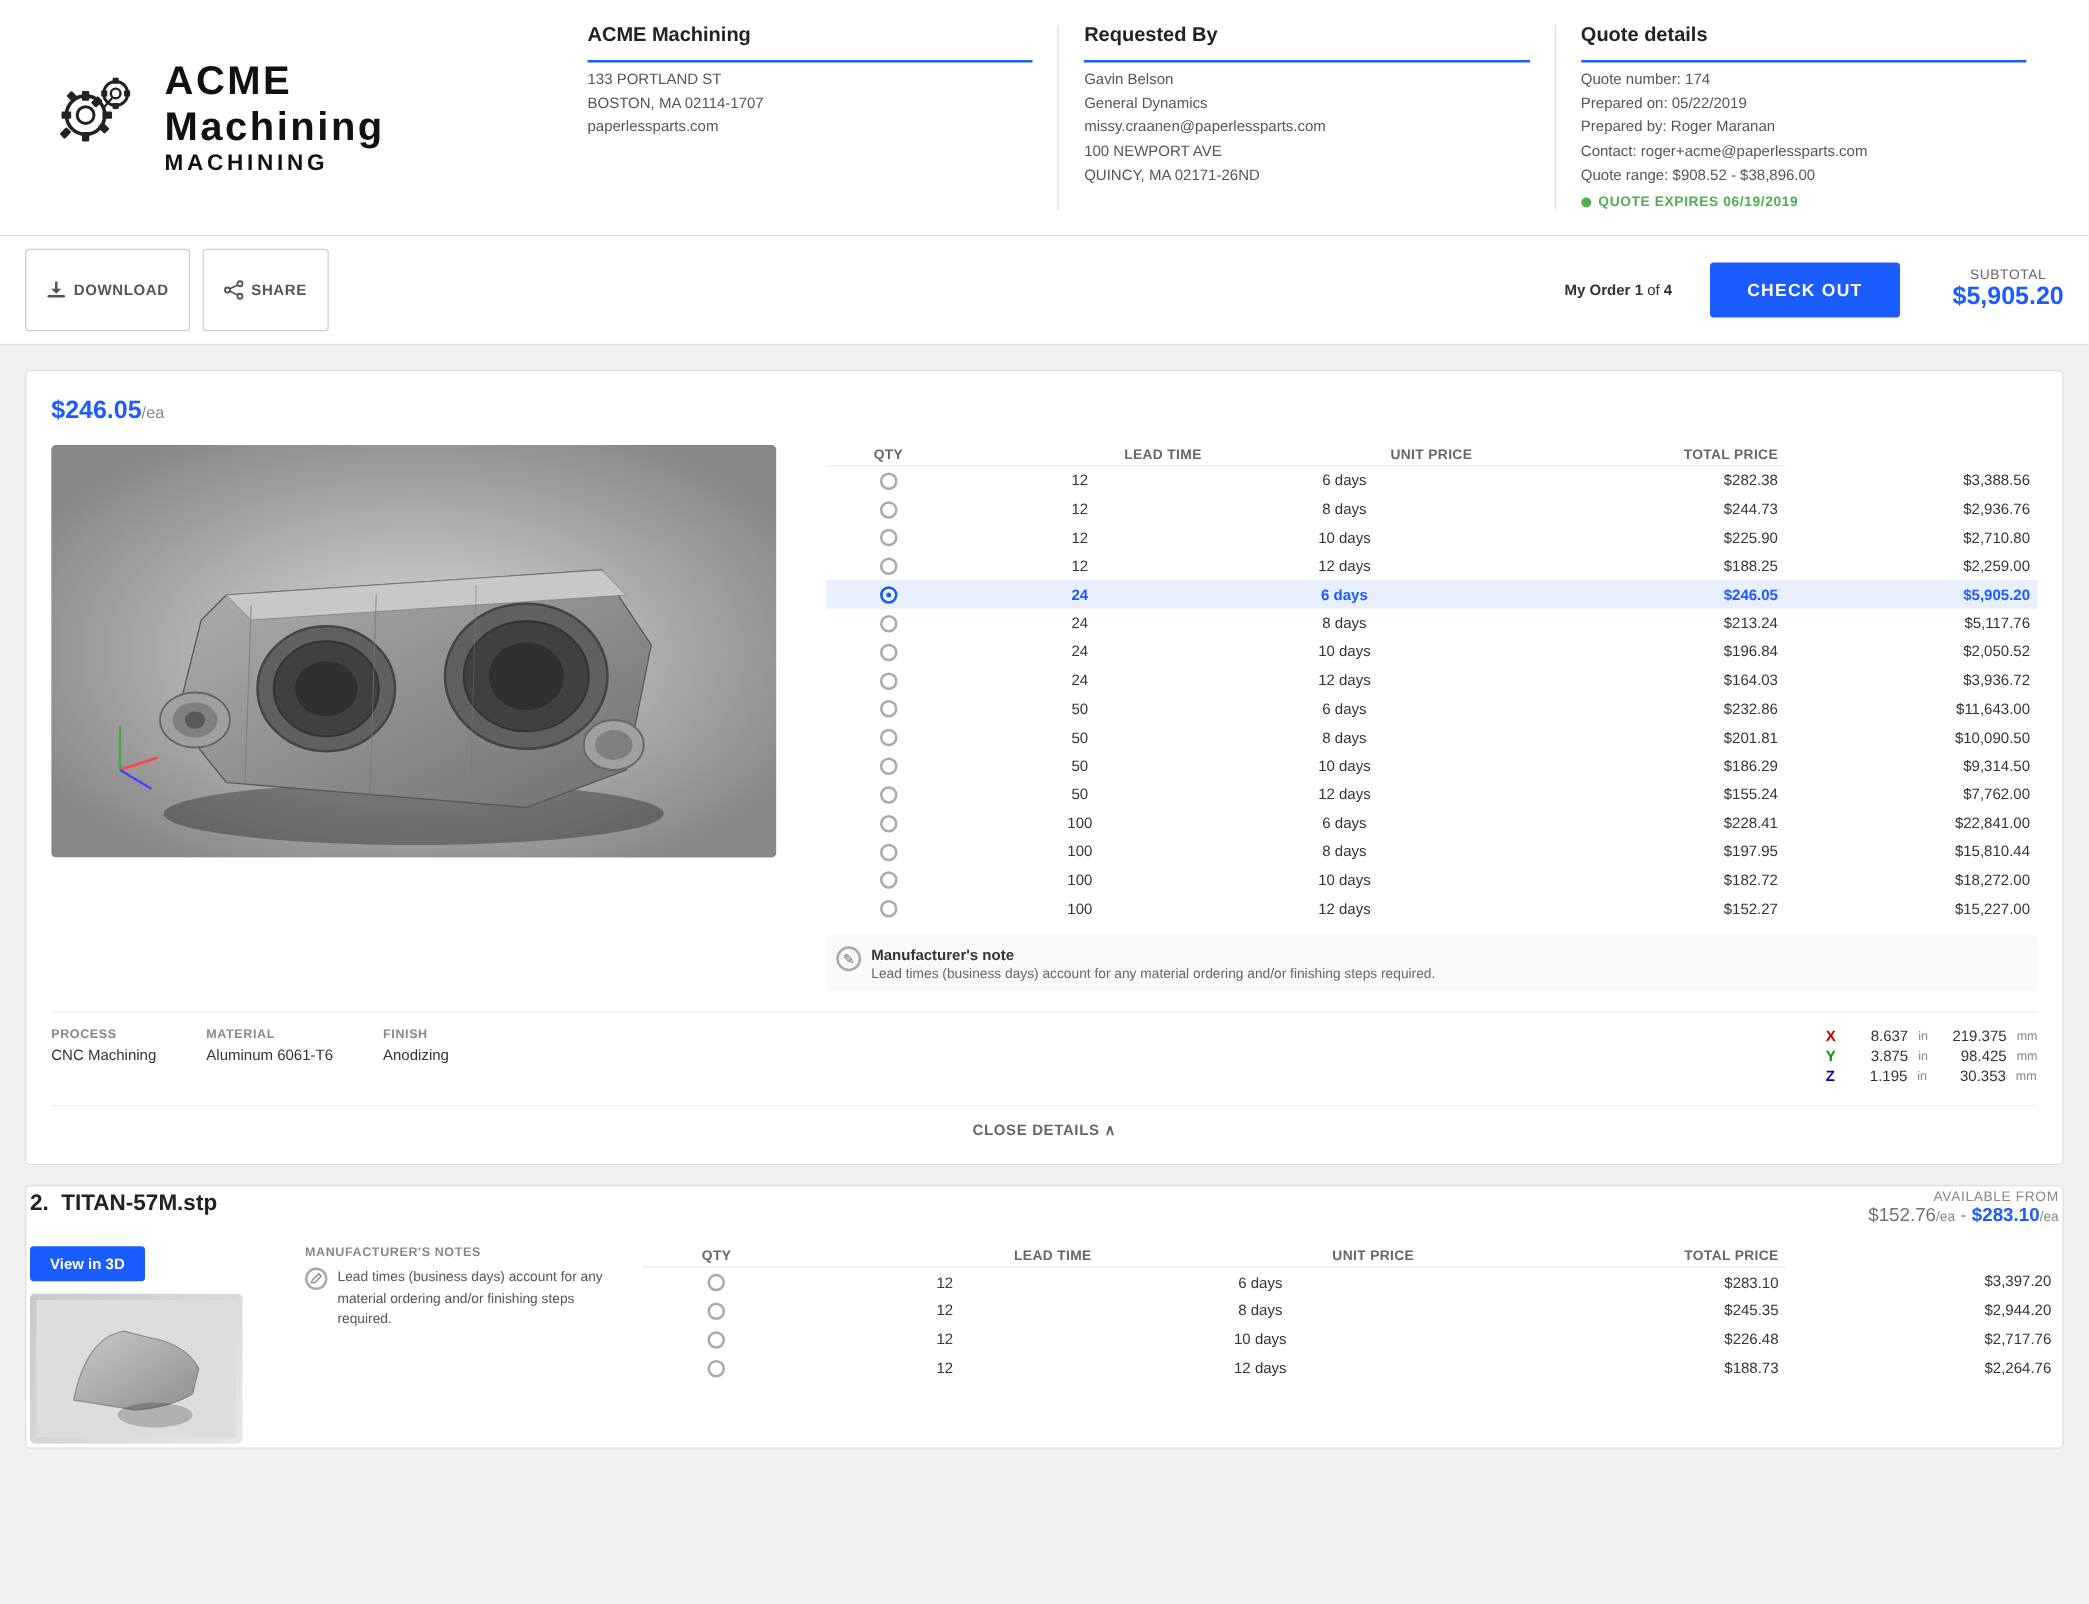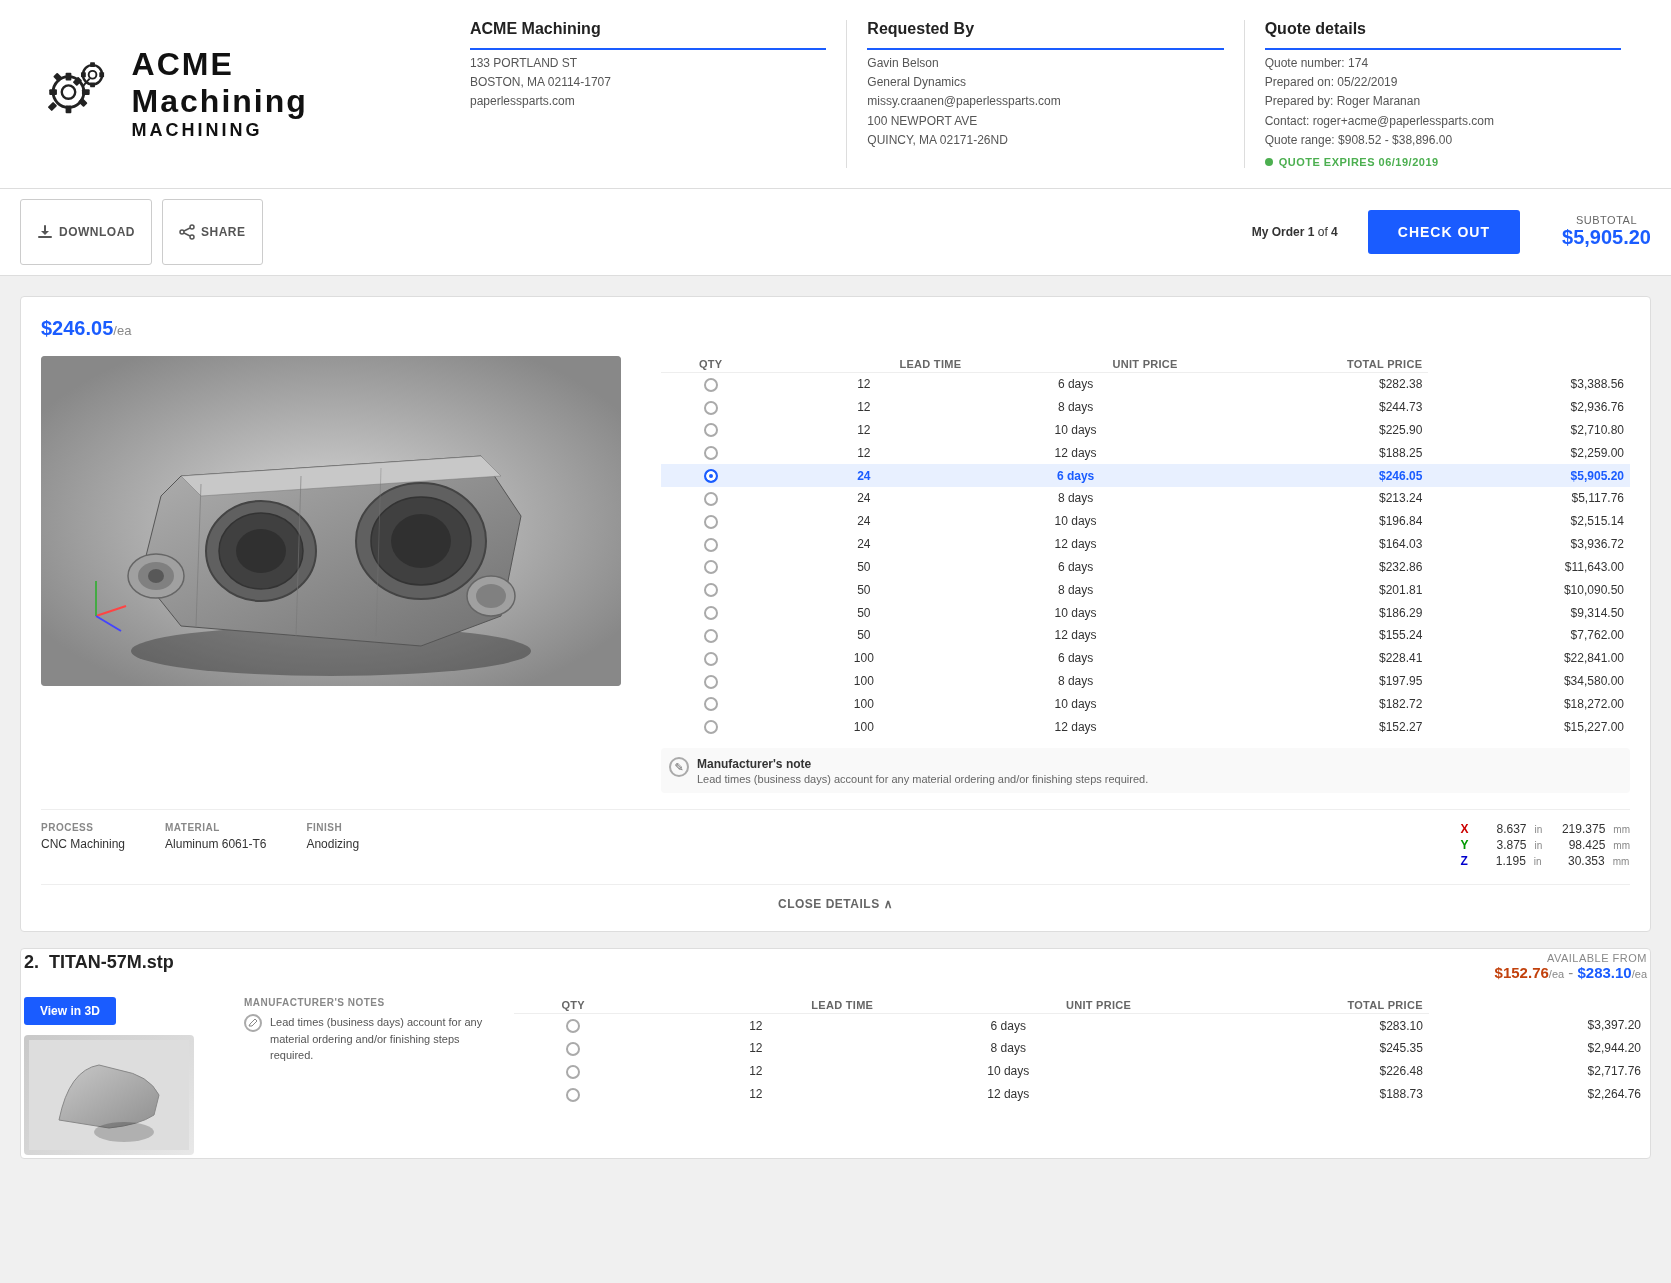--- a/index.html
+++ b/index.html
@@ -88,21 +88,21 @@
     .close-details { text-align: center; margin-top: 14px; border-top: 1px solid #eee; padding-top: 12px; }
     .close-details-btn { background: none; border: none; color: #666; font-size: 12px; font-weight: 600; letter-spacing: 0.5px; cursor: pointer; display: flex; align-items: center; justify-content: center; gap: 4px; width: 100%; }
 
     
     .part2-card { background: #fff; border: 1px solid #ddd; border-radius: 4px; padding: 3px; }
     .part2-header { display: flex; justify-content: space-between; align-items: flex-start; margin-bottom: 16px; }
     .part2-title { font-size: 18px; font-weight: 700; color: #222; }
     .available-from { text-align: right; }
     .available-from-label { font-size: 11px; color: #888; letter-spacing: 0.5px; }
     .price-range { font-size: 15px; }
-    .price-range .p1 { color: #c2410c; font-weight: 700; }
+    .price-range .p1 { color: #737373; font-weight: 400; }
     .price-range .sep { color: #888; }
     .price-range .p2 { color: #1a5cff; font-weight: 700; }
     .price-range .unit { font-size: 11px; color: #888; }
 
     .part2-body { display: flex; gap: 20px; }
     .part2-left { width: 200px; flex-shrink: 0; }
     .view-3d-btn { background: #1a5cff; color: #fff; border: none; padding: 7px 16px; font-size: 12px; font-weight: 600; border-radius: 3px; cursor: pointer; margin-bottom: 10px; }
     .part2-image { width: 170px; height: 120px; background: linear-gradient(135deg, #c8c8c8, #e8e8e8); border-radius: 4px; display: flex; align-items: center; justify-content: center; }
 
     .mfg-notes { flex: 1; max-width: 250px; }
@@ -341,21 +341,21 @@
     <td>$213.24</td>
     <td>$5,117.76</td>
   </tr>
               <tr>
     <td>
       <span class="radio-circle "></span>
     </td>
     <td>24</td>
     <td>10 days</td>
     <td>$196.84</td>
-    <td>$2,515.14</td>
+    <td>$2,050.52</td>
   </tr>
               <tr>
     <td>
       <span class="radio-circle "></span>
     </td>
     <td>24</td>
     <td>12 days</td>
     <td>$164.03</td>
     <td>$3,936.72</td>
   </tr>
@@ -404,21 +404,21 @@
     <td>$228.41</td>
     <td>$22,841.00</td>
   </tr>
               <tr>
     <td>
       <span class="radio-circle "></span>
     </td>
     <td>100</td>
     <td>8 days</td>
     <td>$197.95</td>
-    <td>$34,580.00</td>
+    <td>$15,810.44</td>
   </tr>
               <tr>
     <td>
       <span class="radio-circle "></span>
     </td>
     <td>100</td>
     <td>10 days</td>
     <td>$182.72</td>
     <td>$18,272.00</td>
   </tr>

